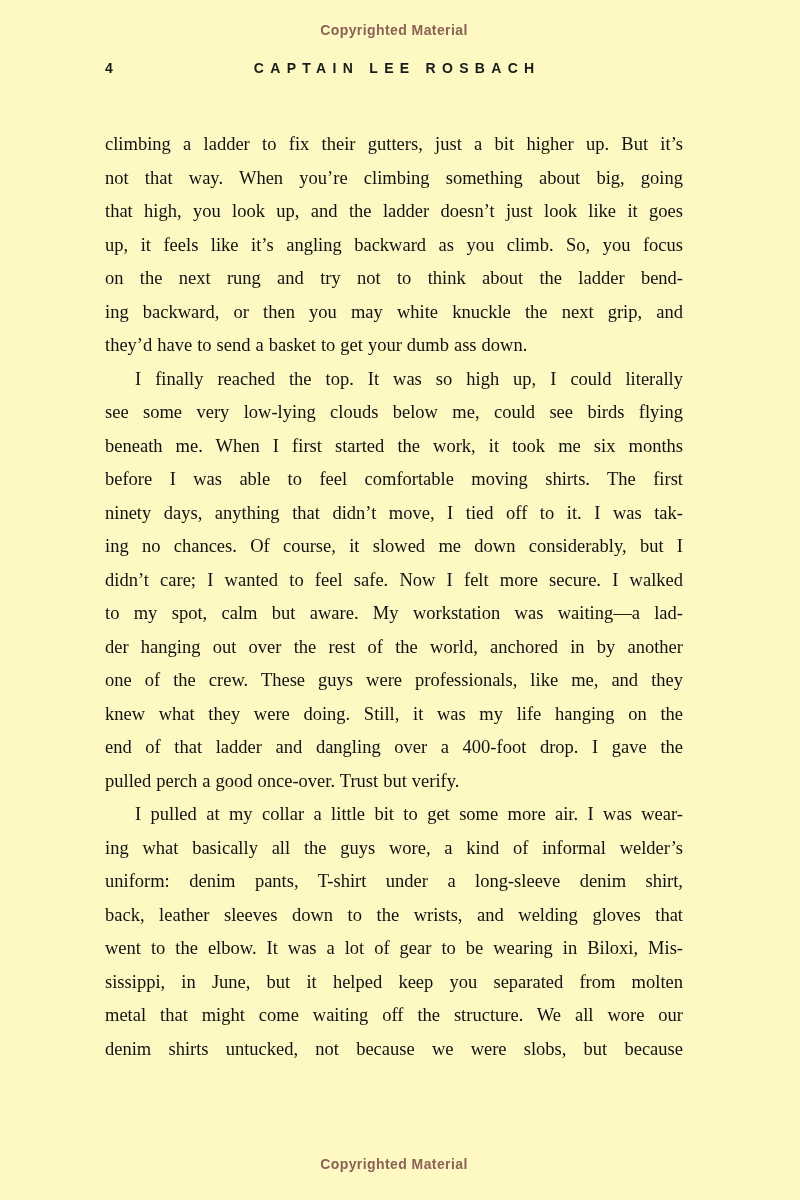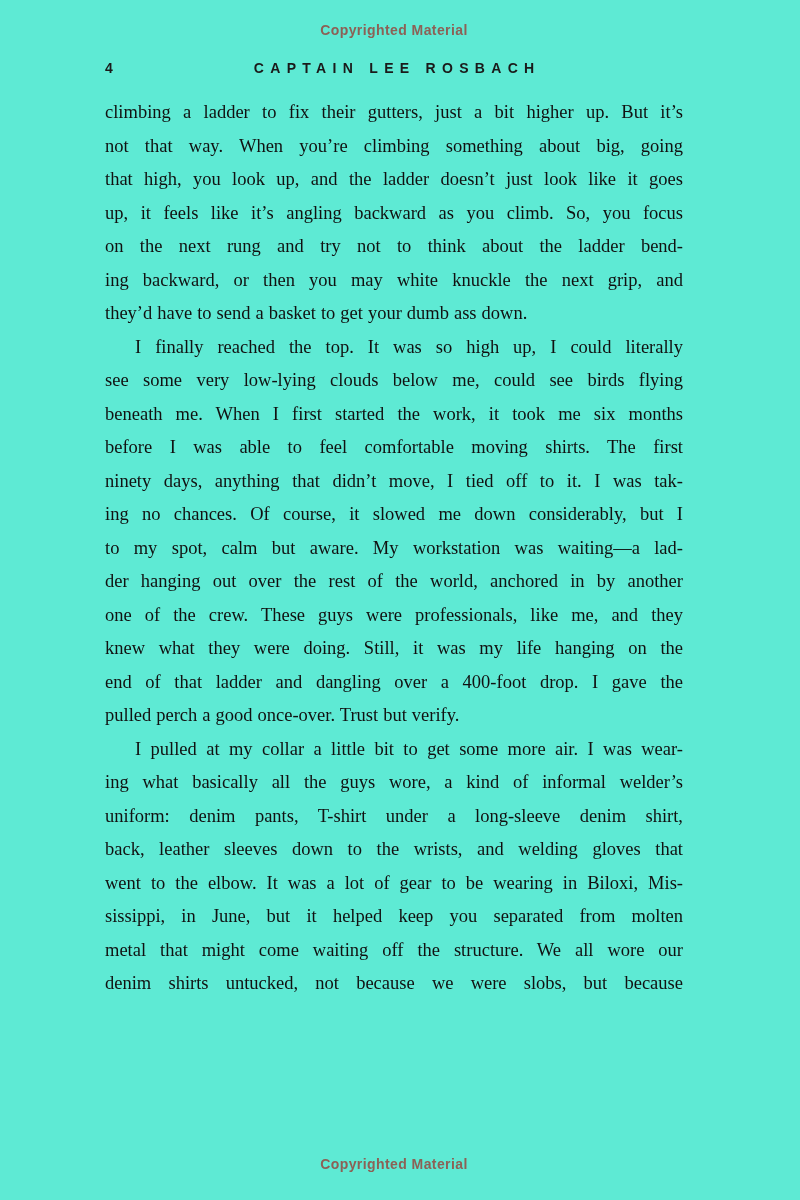--- a/index.html
+++ b/index.html
@@ -4,21 +4,21 @@
 <style>
   html, body {
     margin: 0;
     padding: 0;
     background: #ffffff;
   }
   .page {
     position: relative;
     width: 800px;
     height: 1200px;
-    background: #5eead4;
+    background: #fef9c3;
     font-family: "Liberation Serif", "DejaVu Serif", serif;
     color: #111111;
     overflow: hidden;
   }
   .copyright {
     position: absolute;
     left: 105px;
     width: 578px;
     text-align: center;
     font-family: "Liberation Sans", "DejaVu Sans", sans-serif;
@@ -49,21 +49,21 @@
   .running-header {
     display: block;
     text-align: center;
     letter-spacing: 0.45em;
     
     margin-right: -0.45em;
   }
 
   .body-text {
     position: absolute;
-    top: 96px;
+    top: 128px;
     left: 105px;
     width: 578px;
   }
   .line {
     font-size: 18.5px;
     line-height: 33.5px;
     text-align: justify;
     text-align-last: justify;
     white-space: normal;
     word-spacing: 0.02em;
@@ -94,20 +94,21 @@
       <div class="line">up, it feels like it’s angling backward as you climb. So, you focus</div>
       <div class="line">on the next rung and try not to think about the ladder bend-</div>
       <div class="line">ing backward, or then you may white knuckle the next grip, and</div>
       <div class="line para-end">they’d have to send a basket to get your dumb ass down.</div>
       <div class="line indent">I finally reached the top. It was so high up, I could literally</div>
       <div class="line">see some very low-lying clouds below me, could see birds flying</div>
       <div class="line">beneath me. When I first started the work, it took me six months</div>
       <div class="line">before I was able to feel comfortable moving shirts. The first</div>
       <div class="line">ninety days, anything that didn’t move, I tied off to it. I was tak-</div>
       <div class="line">ing no chances. Of course, it slowed me down considerably, but I</div>
+      <div class="line">didn’t care; I wanted to feel safe. Now I felt more secure. I walked</div>
       <div class="line">to my spot, calm but aware. My workstation was waiting—a lad-</div>
       <div class="line">der hanging out over the rest of the world, anchored in by another</div>
       <div class="line">one of the crew. These guys were professionals, like me, and they</div>
       <div class="line">knew what they were doing. Still, it was my life hanging on the</div>
       <div class="line">end of that ladder and dangling over a 400-foot drop. I gave the</div>
       <div class="line para-end">pulled perch a good once-over. Trust but verify.</div>
       <div class="line indent">I pulled at my collar a little bit to get some more air. I was wear-</div>
       <div class="line">ing what basically all the guys wore, a kind of informal welder’s</div>
       <div class="line">uniform: denim pants, T-shirt under a long-sleeve denim shirt,</div>
       <div class="line">back, leather sleeves down to the wrists, and welding gloves that</div>

